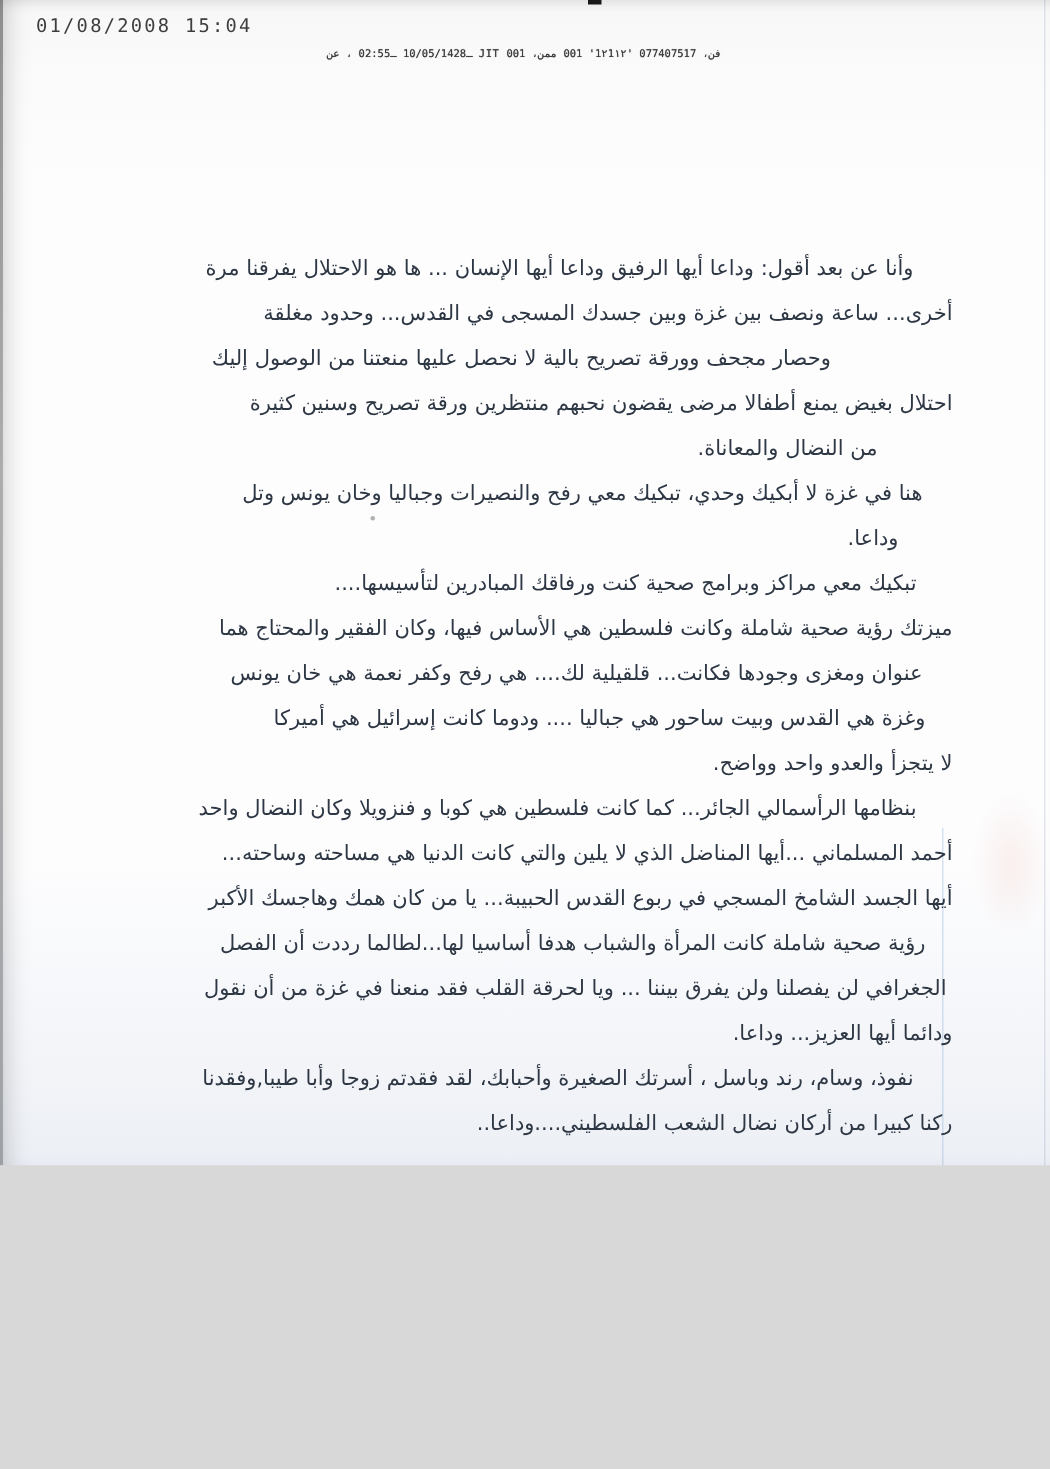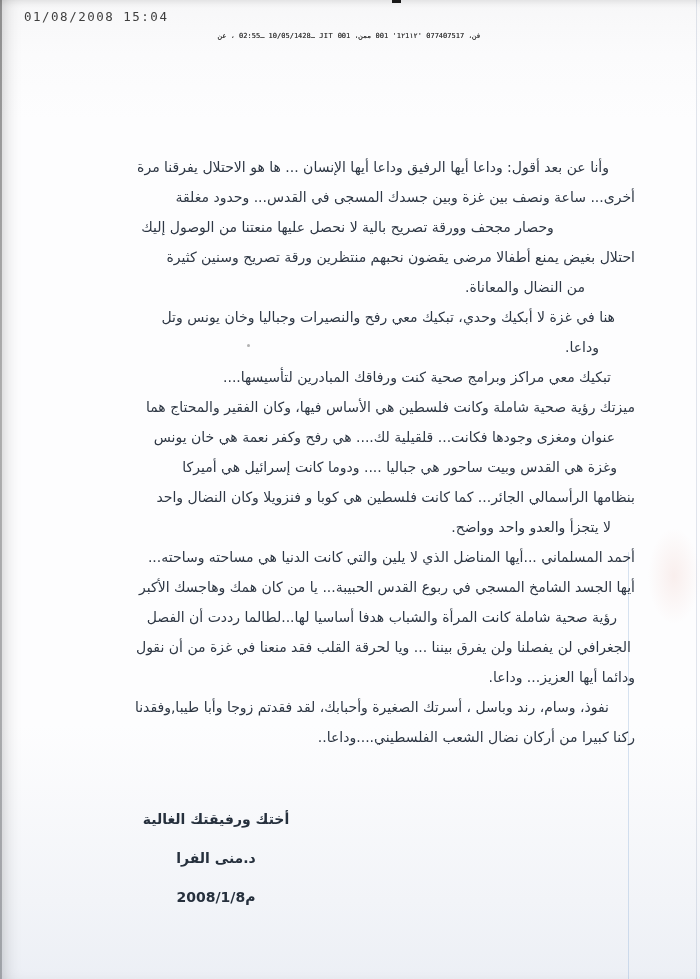--- a/index.html
+++ b/index.html
@@ -1,18 +1,18 @@
 <!DOCTYPE html>
 <html lang="ar"><head>
 <meta charset="utf-8">
 <style>
   html,body{margin:0;padding:0;background:#d8d8d8;}
   .page{
     position:relative;
-    width:700px;height:979px;
+    width:700px;height:777px;
     margin:0 auto;
     overflow:hidden;
     background:linear-gradient(180deg,#f7f7f8 0px,#fbfbfc 55px,#fdfdfe 120px,#fdfdfe 74%,#f2f4f8 92%,#eceff5 100%);
     font-family:"DejaVu Sans","Liberation Sans",sans-serif;
     color:#2e3744;
     text-decoration:underline;
   }
   
   .edge-left{position:absolute;left:0;top:0;width:2px;height:100%;
     background:linear-gradient(180deg,#5e5e5e,#9a9a9a 40%,#8b8f96);opacity:.55;}
@@ -49,21 +49,21 @@
   .letter-body{
     position:absolute;top:152px;right:65px;left:60px;
     direction:rtl;
   }
   .letter-body .line{
     text-align:right;
     font-size:14px;line-height:30px;
     white-space:nowrap;color:#2e3744;
   }
   
-  .letter-body .line:nth-child(1){padding-right:26px;}
+  .letter-body .line:nth-child(1){padding-right:26px;margin-top:12px;}
   .letter-body .line:nth-child(2){}
   .letter-body .line:nth-child(3){text-align:center;}
   .letter-body .line:nth-child(5){padding-right:50px;}
   .letter-body .line:nth-child(6){padding-right:20px;}
   .letter-body .line:nth-child(7){padding-right:36px;}
   .letter-body .line:nth-child(8){padding-right:24px;}
   .letter-body .line:nth-child(10){padding-right:20px;}
   .letter-body .line:nth-child(11){padding-right:18px;}
   .letter-body .line:nth-child(13){padding-right:24px;}
   .letter-body .line:nth-child(16){padding-right:18px;}
@@ -103,22 +103,22 @@
       <div class="line">أخرى... ساعة ونصف بين غزة وبين جسدك المسجى في القدس... وحدود مغلقة</div>
       <div class="line">وحصار مجحف وورقة تصريح بالية لا نحصل عليها منعتنا من الوصول إليك</div>
       <div class="line">احتلال بغيض يمنع أطفالا مرضى يقضون نحبهم منتظرين ورقة تصريح وسنين كثيرة</div>
       <div class="line">من النضال والمعاناة.</div>
       <div class="line">هنا في غزة لا أبكيك وحدي، تبكيك معي رفح والنصيرات وجباليا وخان يونس وتل</div>
       <div class="line">وداعا.</div>
       <div class="line">تبكيك معي مراكز وبرامج صحية كنت ورفاقك المبادرين لتأسيسها....</div>
       <div class="line">ميزتك رؤية صحية شاملة وكانت فلسطين هي الأساس فيها، وكان الفقير والمحتاج هما</div>
       <div class="line">عنوان ومغزى وجودها فكانت... قلقيلية لك.... هي رفح وكفر نعمة هي خان يونس</div>
       <div class="line">وغزة هي القدس وبيت ساحور هي جباليا .... ودوما كانت إسرائيل هي أميركا</div>
+      <div class="line">لا يتجزأ والعدو واحد وواضح.</div>
       <div class="line">بنظامها الرأسمالي الجائر... كما كانت فلسطين هي كوبا و فنزويلا وكان النضال واحد</div>
-      <div class="line">لا يتجزأ والعدو واحد وواضح.</div>
       <div class="line">أحمد المسلماني ...أيها المناضل الذي لا يلين والتي كانت الدنيا هي مساحته وساحته...</div>
       <div class="line">أيها الجسد الشامخ المسجي في ربوع القدس الحبيبة... يا من كان همك وهاجسك الأكبر</div>
       <div class="line">رؤية صحية شاملة كانت المرأة والشباب هدفا أساسيا لها...لطالما رددت أن الفصل</div>
       <div class="line">الجغرافي لن يفصلنا ولن يفرق بيننا ... ويا لحرقة القلب فقد منعنا في غزة من أن نقول</div>
       <div class="line">ودائما أيها العزيز... وداعا.</div>
       <div class="line">نفوذ، وسام، رند وباسل ، أسرتك الصغيرة وأحبابك، لقد فقدتم زوجا وأبا طيبا,وفقدنا</div>
       <div class="line">ركنا كبيرا من أركان نضال الشعب الفلسطيني....وداعا..</div>
     </div>
 
   <div class="signature">

